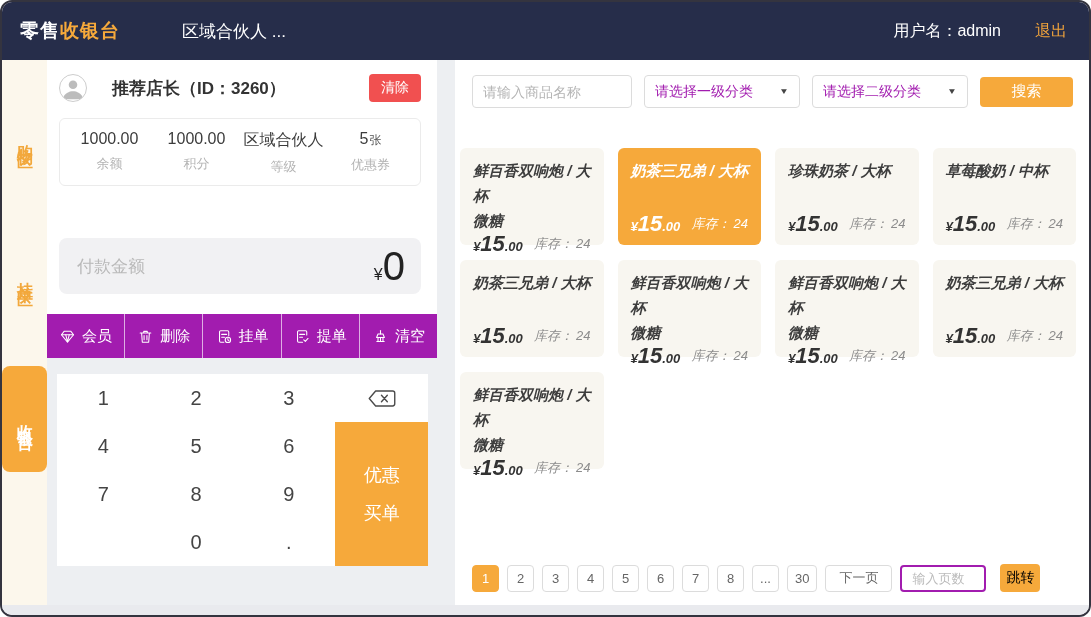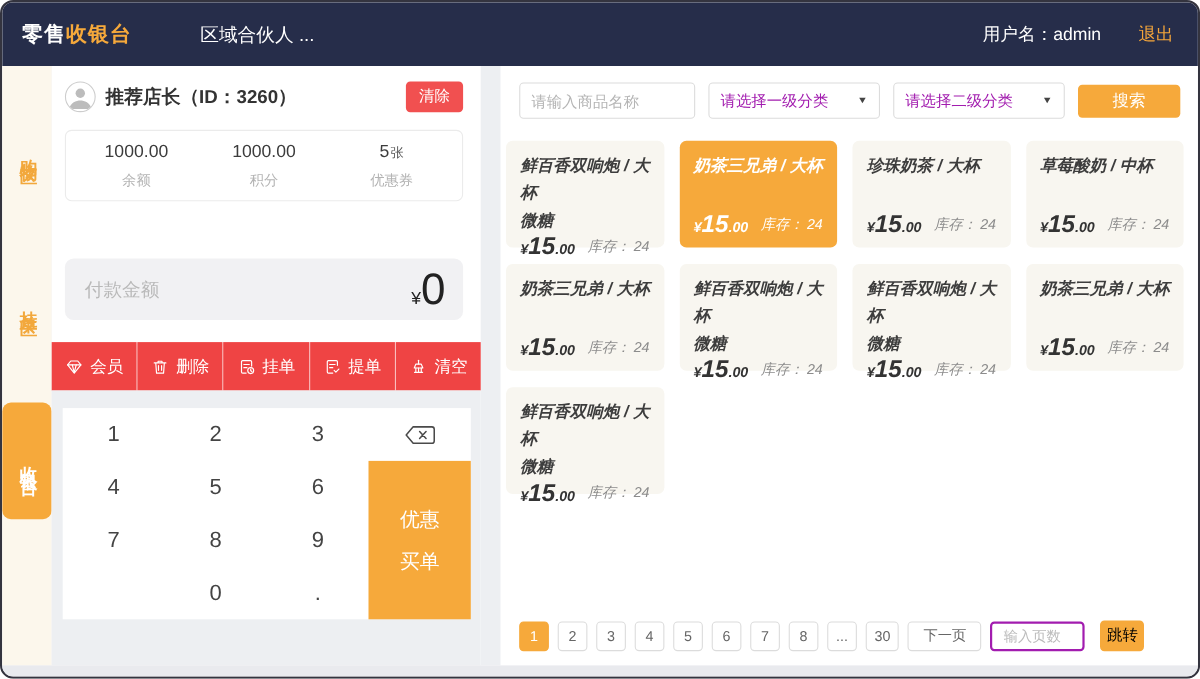--- a/index.html
+++ b/index.html
@@ -25,61 +25,61 @@
               padding-top:30px; flex:none; }
   .sidetab { width:45px; min-height:96px; display:flex; align-items:center; justify-content:center;
              margin-bottom:42px; cursor:pointer; border-radius:8px; }
   .sidetab span { writing-mode:vertical-rl; text-orientation:upright; font-size:16px; font-weight:bold;
                   color:#f2a83c; letter-spacing:5px; }
   .sidetab.active { background:#f6a93b; min-height:106px; margin-bottom:0; }
   .sidetab.active span { color:#fff; }
 
   
   .leftpanel { width:390px; background:#fff; display:flex; flex-direction:column; flex:none; }
-  .member-row { display:flex; align-items:center; margin:10px 16px 0 12px; height:36px; }
+  .member-row { display:flex; align-items:center; margin:10px 16px 0 12px; height:36px;gap:16px; }
   .avatar { width:28px; height:28px; border:1px solid #cdcdcd; border-radius:50%; overflow:hidden;
             background:#fff; flex:none; }
   .member-name { font-size:17px; font-weight:bold; color:#333; margin-left:9px; }
   .clear-btn { margin-left:auto; background:#f15050; color:#fff; font-size:14px; border:none;
                border-radius:4px; padding:5px 12px; cursor:pointer; }
   .stats-box { margin:12px 16px 0 12px; border:1px solid #ebebeb; border-radius:6px;
                display:flex; padding:11px 6px 9px; }
   .stat { flex:1; text-align:center; }
   .stat .v { font-size:16px; color:#3c3c3c; }
   .stat .u { font-size:12px; color:#555; margin-left:1px; }
   .stat .l { font-size:13px; color:#b3b3b3; margin-top:7px; }
 
   .pay-box { margin:52px 16px 0 12px; height:56px; background:#f1f1f3; border-radius:8px;
              display:flex; align-items:center; padding:0 16px 0 18px; cursor:pointer; }
   .pay-ph { font-size:17px; color:#b9b9b9; }
   .pay-amt { margin-left:auto; color:#222; display:flex; align-items:baseline; }
   .pay-amt .cur { font-size:16px; }
   .pay-amt .num { font-size:40px; line-height:1; }
 
-  .toolbar { margin-top:20px; height:44px; background:#ef4444; display:flex; }
+  .toolbar { margin-top:20px; height:44px; background:#a21caf; display:flex; }
   .tb-btn { flex:1; display:flex; align-items:center; justify-content:center; gap:6px;
             color:#fff; font-size:15px; cursor:pointer; border-left:1px solid rgba(255,255,255,.65); }
   .tb-btn:first-child { border-left:none; }
   .tb-btn svg { width:17px; height:17px; stroke:#fff; fill:none; stroke-width:1.5; stroke-linecap:round; stroke-linejoin:round; }
 
   .numpad-wrap { flex:1; background:#edeff2; padding:16px 9px 0 10px; }
   .numpad { background:#fff; height:192px; display:grid;
             grid-template-columns:repeat(4,1fr); grid-template-rows:repeat(4,48px); }
   .key { display:flex; align-items:center; justify-content:center; font-size:20px; color:#444; cursor:pointer; }
   .k1{grid-area:1/1} .k2{grid-area:1/2} .k3{grid-area:1/3} .kb{grid-area:1/4}
   .k4{grid-area:2/1} .k5{grid-area:2/2} .k6{grid-area:2/3}
   .k7{grid-area:3/1} .k8{grid-area:3/2} .k9{grid-area:3/3}
   .k0{grid-area:4/2} .kd{grid-area:4/3}
   .kb svg { width:28px; height:17px; stroke:#4a4a4a; fill:none; stroke-width:1.3; stroke-linecap:round; stroke-linejoin:round; }
   .k-action { grid-area:2/4/5/5; background:#f6a93b; color:#fff; font-size:18px; display:flex;
               flex-direction:column; align-items:center; justify-content:center; gap:14px; cursor:pointer; }
 
   
   .rightpanel { flex:1; background:#fff; margin-left:18px; display:flex; flex-direction:column;
-                padding:15px 13px 0 5px; min-width:0; }
+                padding:15px 13px 0 5px; min-width:0;gap:20px; }
   .search-row { display:flex; align-items:center; gap:12px; margin:0 3px 0 12px; flex:none; }
   .search-input { width:160px; height:33px; border:1px solid #dcdcdc; border-radius:4px; padding:0 10px;
                   font-size:14px; color:#333; outline:none; font-family:inherit; }
   .search-input::placeholder { color:#b5b5b5; }
   .select { width:160px; height:33px; border:1px solid #dcdcdc; border-radius:4px; padding:0 10px;
             display:flex; align-items:center; justify-content:space-between; cursor:pointer; }
   .select .ph { font-size:14px; color:#a21caf; }
   .select .caret { font-size:10px; color:#444; transform:scaleY(.85); }
   .search-btn { margin-left:auto; width:96px; height:30px; background:#f6a93b; color:#fff; border:none;
                 border-radius:4px; font-size:15px; cursor:pointer; font-family:inherit; }
@@ -156,20 +156,24 @@
       </div>
 
       <div class="stats-box">
         <div class="stat">
           <div class="v">1000.00</div>
           <div class="l">余额</div>
         </div>
         <div class="stat">
           <div class="v">1000.00</div>
           <div class="l">积分</div>
+        </div>
+        <div class="stat">
+          <div class="v">区域合伙人</div>
+          <div class="l">等级</div>
         </div>
         <div class="stat">
           <div class="v"><span>5</span><span class="u">张</span></div>
           <div class="l">优惠券</div>
         </div>
       </div>
 
       <div class="pay-box">
         <span class="pay-ph">付款金额</span>
         <span class="pay-amt">

